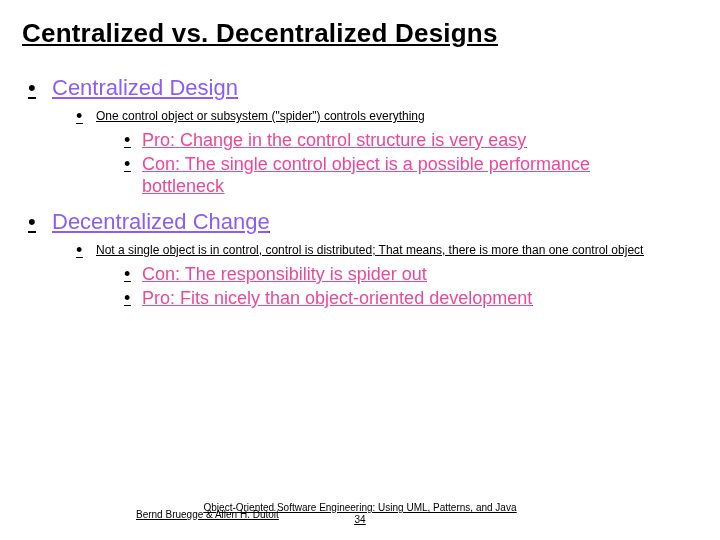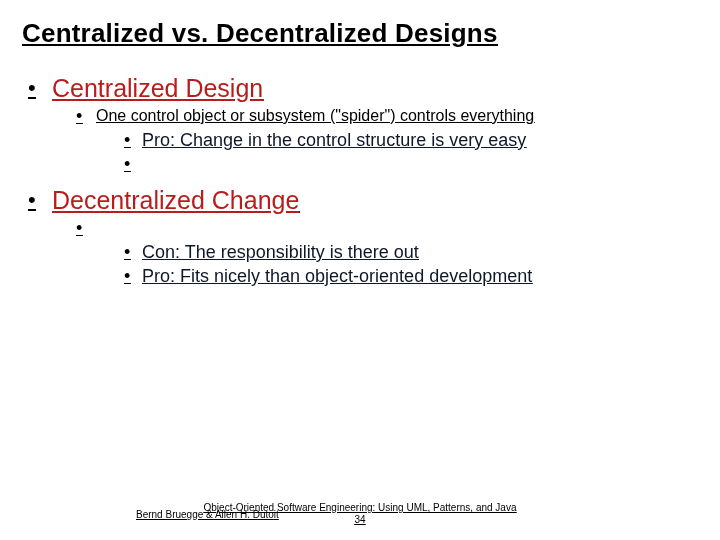--- a/index.html
+++ b/index.html
@@ -2,27 +2,27 @@
 <html><head>
 <meta charset="utf-8">
 <style>
   * { margin: 0; padding: 0; box-sizing: border-box; text-decoration: underline; }
   html, body { width: 720px; height: 540px; background: #ffffff; font-family: Verdana, Geneva, sans-serif; color: #000; }
   .slide { width: 720px; height: 540px; position: relative; padding: 18px 22px 0 22px; }
   .title { font-weight: 700; font-size: 26px; letter-spacing: 0.2px; margin-bottom: 26px; }
   .content { padding-left: 6px; }
   .l1 { display: flex; margin-bottom: 4px; }
   .l1 .bullet { color: #000; font-size: 22px; line-height: 26px; width: 24px; flex: 0 0 24px; }
-  .l1 .text { color: #b91c1c; font-size: 25px; line-height: 26px; }
+  .l1 .text { color: #8b5cf6; font-size: 22px; line-height: 26px; }
   .l2 { display: flex; padding-left: 48px; margin-top: 4px; margin-bottom: 2px; }
   .l2 .bullet { color: #000; font-size: 18px; line-height: 22px; width: 20px; flex: 0 0 20px; }
-  .l2 .text { color: #000; font-size: 16px; line-height: 22px; max-width: 560px; text-align: center; }
+  .l2 .text { color: #000; font-size: 12px; line-height: 22px; max-width: 560px; text-align: center; }
   .l3 { display: flex; padding-left: 96px; margin-top: 2px; }
   .l3 .bullet { color: #000; font-size: 18px; line-height: 22px; width: 18px; flex: 0 0 18px; }
-  .l3 .text { color: #0f172a; font-size: 18px; line-height: 22px; max-width: 520px; }
+  .l3 .text { color: #ec4899; font-size: 18px; line-height: 22px; max-width: 520px; }
   .gap { height: 12px; }
   .footer { position: absolute; bottom: 14px; left: 0; width: 720px; font-size: 10px; color: #000; }
   .footer-left { position: absolute; left: 90px; bottom: 6px; padding-left: 46px; }
   .footer-center { position: absolute; left: 0; width: 720px; text-align: center; bottom: 0; line-height: 12px; }
   .footer-center .line2 { display: block; }
 </style>
 </head>
 <body>
 
 <div class="slide">
@@ -40,36 +40,38 @@
       <div class="text">One control object or subsystem ("spider") controls everything</div>
     </div>
 
     <div class="l3">
       <div class="bullet">•</div>
       <div class="text">Pro: Change in the control structure is very easy</div>
     </div>
 
     <div class="l3">
       <div class="bullet">•</div>
+      <div class="text">Con: The single control object is a possible performance bottleneck</div>
     </div>
 
     <div class="gap"></div>
 
     <div class="l1">
       <div class="bullet">•</div>
       <div class="text">Decentralized Change</div>
     </div>
 
     <div class="l2">
       <div class="bullet">•</div>
+      <div class="text">Not a single object is in control, control is distributed; That means, there is more than one control object</div>
     </div>
 
     <div class="l3">
       <div class="bullet">•</div>
-      <div class="text">Con: The responsibility is there out</div>
+      <div class="text">Con: The responsibility is spider out</div>
     </div>
 
     <div class="l3">
       <div class="bullet">•</div>
       <div class="text">Pro: Fits nicely than object-oriented development</div>
     </div>
 
   </div>
 
   <div class="footer">

